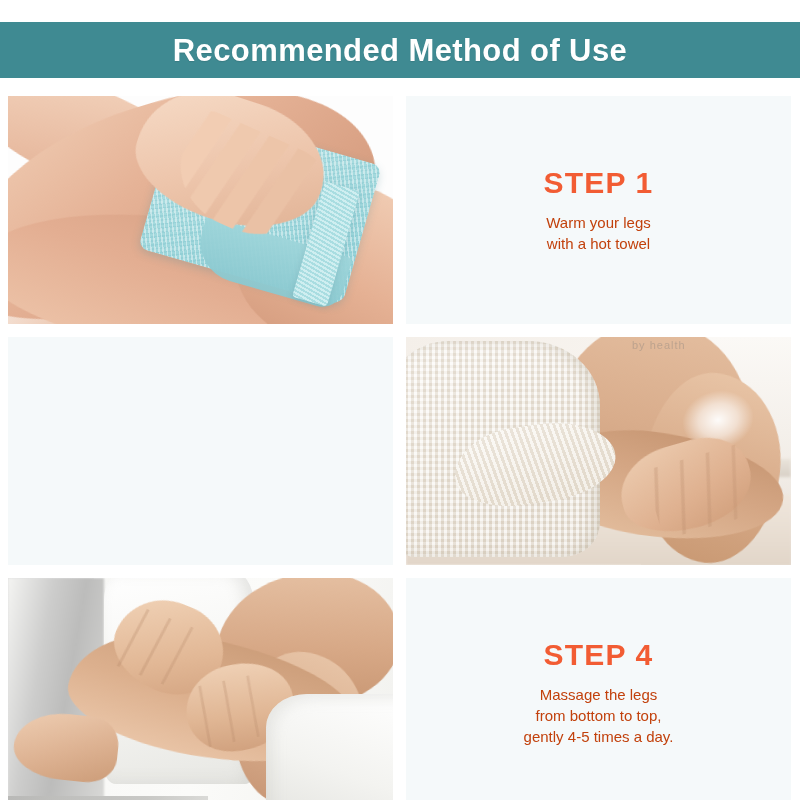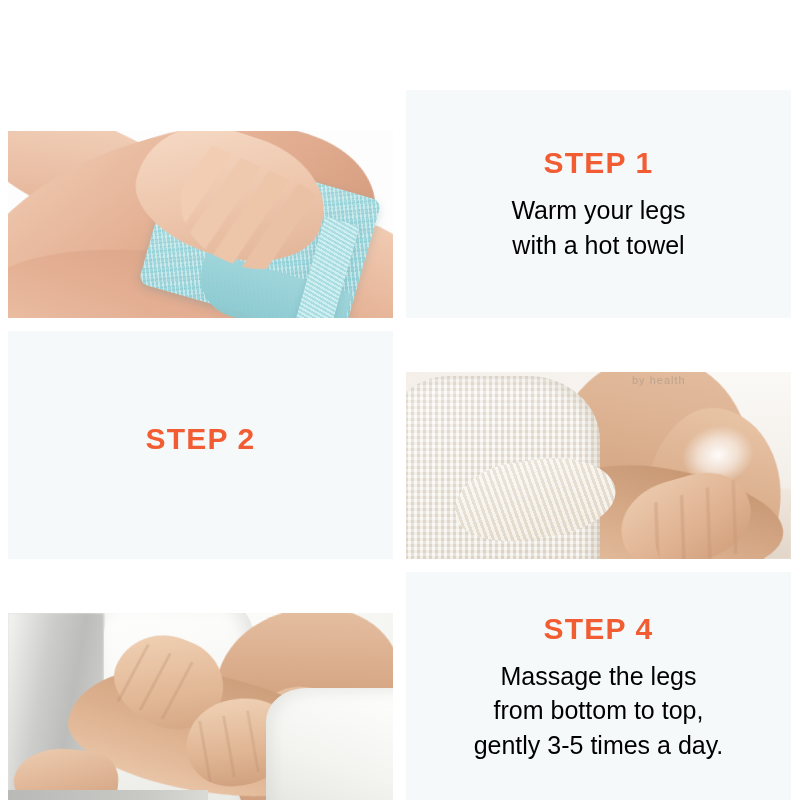--- a/index.html
+++ b/index.html
@@ -40,21 +40,21 @@
     letter-spacing: 0.4px;
     line-height: 1;
     white-space: nowrap;
     text-shadow: 0 1px 1px rgba(0,0,0,0.10);
   }
 
   
   .grid {
     position: absolute;
     left: 8px;
-    top: 90px;
+    top: 96px;
     width: 784px;
     height: 700px;
     display: grid;
     grid-template-columns: 385px 385px;
     grid-template-rows: 228px 228px 230px;
     column-gap: 14px;
     row-gap: 7px;
     gap: 13px;
   }
 
@@ -76,31 +76,30 @@
   }
   .step-label {
     color: #f25c33;
     font-size: 30px;
     font-weight: bold;
     letter-spacing: 1.2px;
     line-height: 1.1;
     margin-bottom: 14px;
   }
   .step-desc {
-    color: #000000;
-    font-size: 25px;
+    color: #c2410c;
+    font-size: 15px;
     font-weight: normal;
     line-height: 1.38;
     white-space: pre-line;
   }
 
   
   .photo {
     background: #ffffff;
-    margin-top: 41px;
   }
 
   
   .photo-towel {
     background:
       radial-gradient(120% 90% at 50% 112%, #e6b79a 0%, #e9bda1 26%, rgba(245,222,208,0) 62%),
       #fdfdfd;
   }
   .p1-thigh {
     position: absolute;
@@ -418,20 +417,23 @@
     width: 200px; height: 12px;
     background: linear-gradient(90deg, #b9b9b7 0%, #c9c9c6 70%, #dadad7 100%);
     filter: blur(0.6px);
   }
 </style>
 </head>
 <body>
 
 <div class="infographic">
 
+  <div class="header-bar">
+    <div class="header-title">Recommended Method of Use</div>
+  </div>
 
   <div class="grid">
 
     <div class="cell photo photo-towel">
       <div class="p1-forearm"></div>
       <div class="p1-thigh"></div>
       <div class="p1-shin"></div>
       <div class="p1-calf"></div>
       <div class="p1-towel"></div>
       <div class="p1-towel-fold"></div>
@@ -440,21 +442,20 @@
       <div class="p1-fingers"></div>
     </div>
 
     <div class="cell text-panel">
       <div class="step-label">STEP 1</div>
       <div class="step-desc">Warm your legs
 with a hot towel</div>
     </div>
 
     <div class="cell text-panel">
-      <div class="step-label">STEP 2</div>
     </div>
 
     <div class="cell photo photo-cream">
       <div class="p2-window"></div>
       <div class="p2-shelf"></div>
       <div class="p2-bed"></div>
       <div class="p2-thigh"></div>
       <div class="p2-lowerleg"></div>
       <div class="p2-shin"></div>
       <div class="p2-cream"></div>
@@ -478,17 +479,17 @@
       <div class="p3-hand2"></div>
       <div class="p3-fingers2"></div>
       <div class="p3-sheet"></div>
       <div class="p3-floorbar"></div>
     </div>
 
     <div class="cell text-panel">
       <div class="step-label">STEP 4</div>
       <div class="step-desc">Massage the legs
 from bottom to top,
-gently 3-5 times a day.</div>
+gently 4-5 times a day.</div>
     </div>
 
   </div>
 </div>
 
 </body></html>

